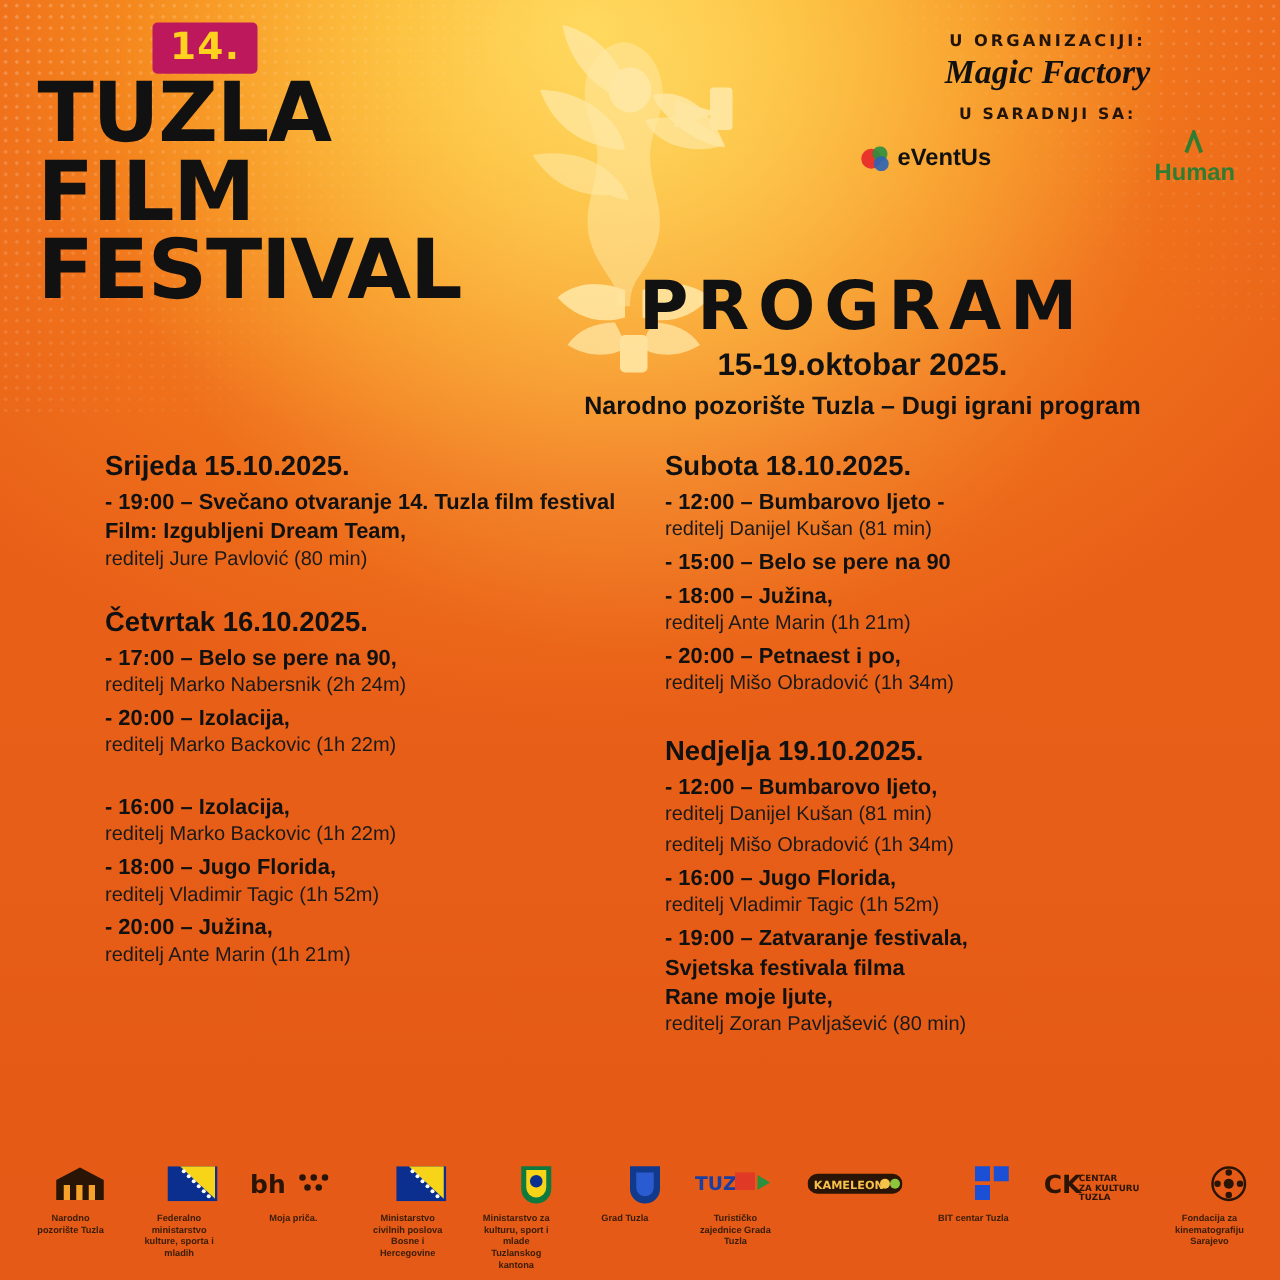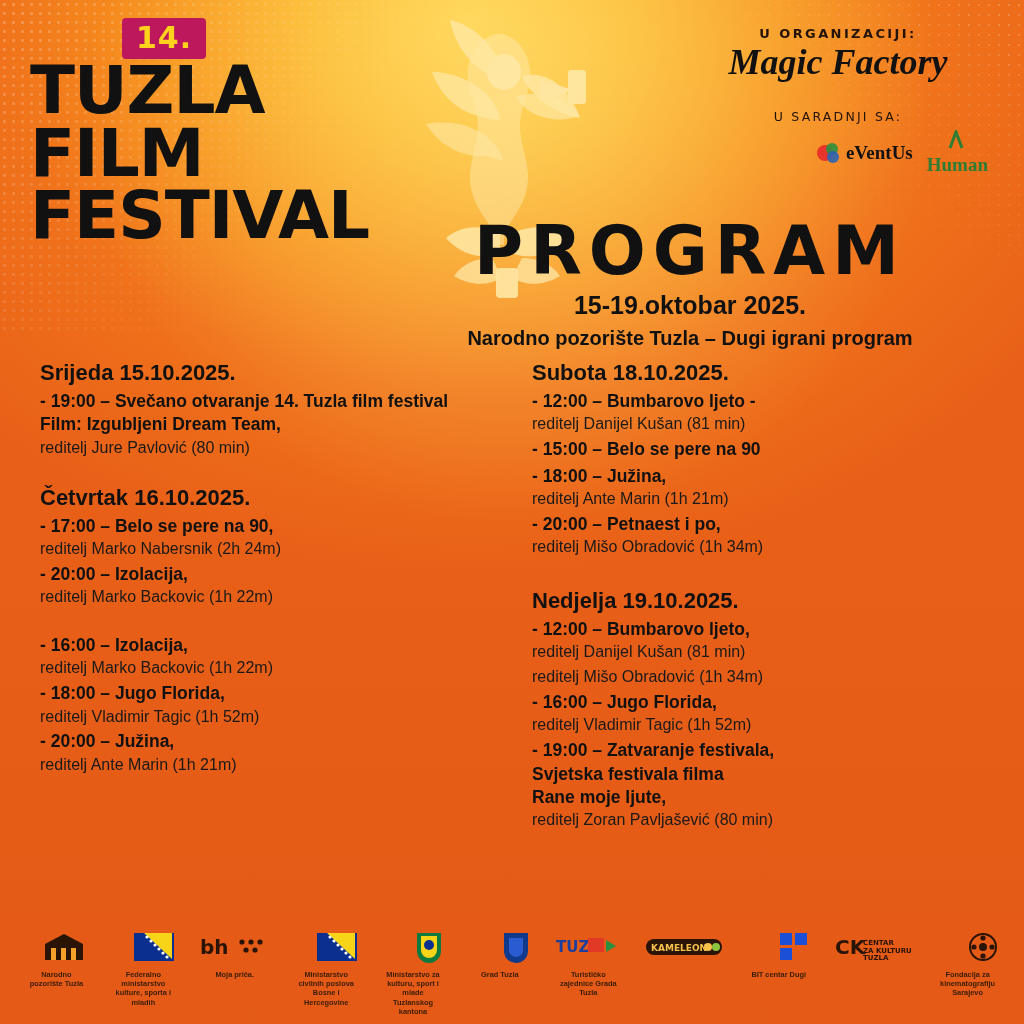--- a/index.html
+++ b/index.html
@@ -66,44 +66,44 @@
   .org {
     position: absolute; right: 36px; top: 26px; width: 300px; text-align: center;
   }
   .org-label {
     font-family: "DejaVu Sans", sans-serif;
     font-weight: 900; font-size: 13px; letter-spacing: 2.4px; color: #231308;
   }
   .org-name {
     font-family: "Liberation Serif", serif;
     font-style: italic; font-weight: 700;
-    font-size: 36px; color: #111; line-height: 1.1; margin-top: 2px;
+    font-size: 27px; color: #111; line-height: 1.1; margin-top: 2px;
   }
   .coop-label {
     font-family: "DejaVu Sans", sans-serif;
-    font-weight: 400; font-size: 12.5px; letter-spacing: 2.2px; color: #231308;
-    margin-top: 26px;
-  }
-  .partners { display: flex; align-items: center; justify-content: flex-end; gap: 14px; margin-top: 6px; font-family: Liberation Serif, serif; }
+    font-weight: 700; font-size: 12.5px; letter-spacing: 2.2px; color: #231308;
+    margin-top: 10px;
+  }
+  .partners { display: flex; align-items: center; justify-content: space-between; gap: 14px; margin-top: 6px; }
   .pt { display: flex; align-items: center; gap: 4px; font-weight: 700; font-size: 19px; color: #111; }
   .pt .mark { width: 26px; height: 20px; display: inline-block; }
   .pt-human { color: #2f7d32; flex-direction: column; }
 
   .program-block { position: absolute; right: 24px; top: 218px; text-align: center; width: 620px; }
   .program-title {
     font-family: "DejaVu Sans", sans-serif;
-    font-weight: 900; font-size: 67px; letter-spacing: 7px; color: #111; line-height: 1;
+    font-weight: 900; font-size: 54px; letter-spacing: 7px; color: #111; line-height: 1;
   }
   .program-dates { font-weight: 800; font-size: 25px; color: #111; margin-top: 6px; }
   .program-venue { font-weight: 800; font-size: 20px; color: #111; margin-top: 7px; }
 
   
   .schedule {
     position: absolute; top: 360px; left: 0; right: 0;
-    display: flex; gap: 0; padding: 0 40px;
+    display: flex; gap: 0; padding: 0 84px;
   }
   .col { width: 50%; }
   .col.right { padding-left: 20px; }
   .day { margin-bottom: 26px; }
   .day-title {
     font-weight: 800; font-size: 22px; color: #111; margin-bottom: 4px;
   }
   .ev { margin-top: 3px; }
   .ev-main { font-weight: 800; font-size: 17.5px; color: #111; line-height: 1.34; }
   .ev-sub { font-weight: 400; font-size: 16px; color: #1a1a1a; line-height: 1.36; }
@@ -385,21 +385,21 @@
   </div>
 
   <div class="sp">
     <div class="glyph">
       <svg width="30" height="30" viewBox="0 0 30 30">
           <rect x="1" y="1" width="12" height="12" fill="#1b4fd6"></rect>
           <rect x="16" y="1" width="12" height="12" fill="#1b4fd6"></rect>
           <rect x="1" y="16" width="12" height="12" fill="#1b4fd6"></rect>
         </svg>
     </div>
-    <div class="cap">BIT centar Dugi</div>
+    <div class="cap">BIT centar Tuzla</div>
   </div>
 
   <div class="sp">
     <div class="glyph">
       <svg width="76" height="26" viewBox="0 0 76 26">
           <text x="0" y="20" font-family="DejaVu Sans" font-size="20" font-weight="900" fill="#2a1405">CK</text>
           <text x="28" y="11" font-family="DejaVu Sans" font-size="7" font-weight="700" fill="#2a1405">CENTAR</text>
           <text x="28" y="19" font-family="DejaVu Sans" font-size="7" font-weight="700" fill="#2a1405">ZA KULTURU</text>
           <text x="28" y="26" font-family="DejaVu Sans" font-size="7" font-weight="700" fill="#2a1405">TUZLA</text>
         </svg>

